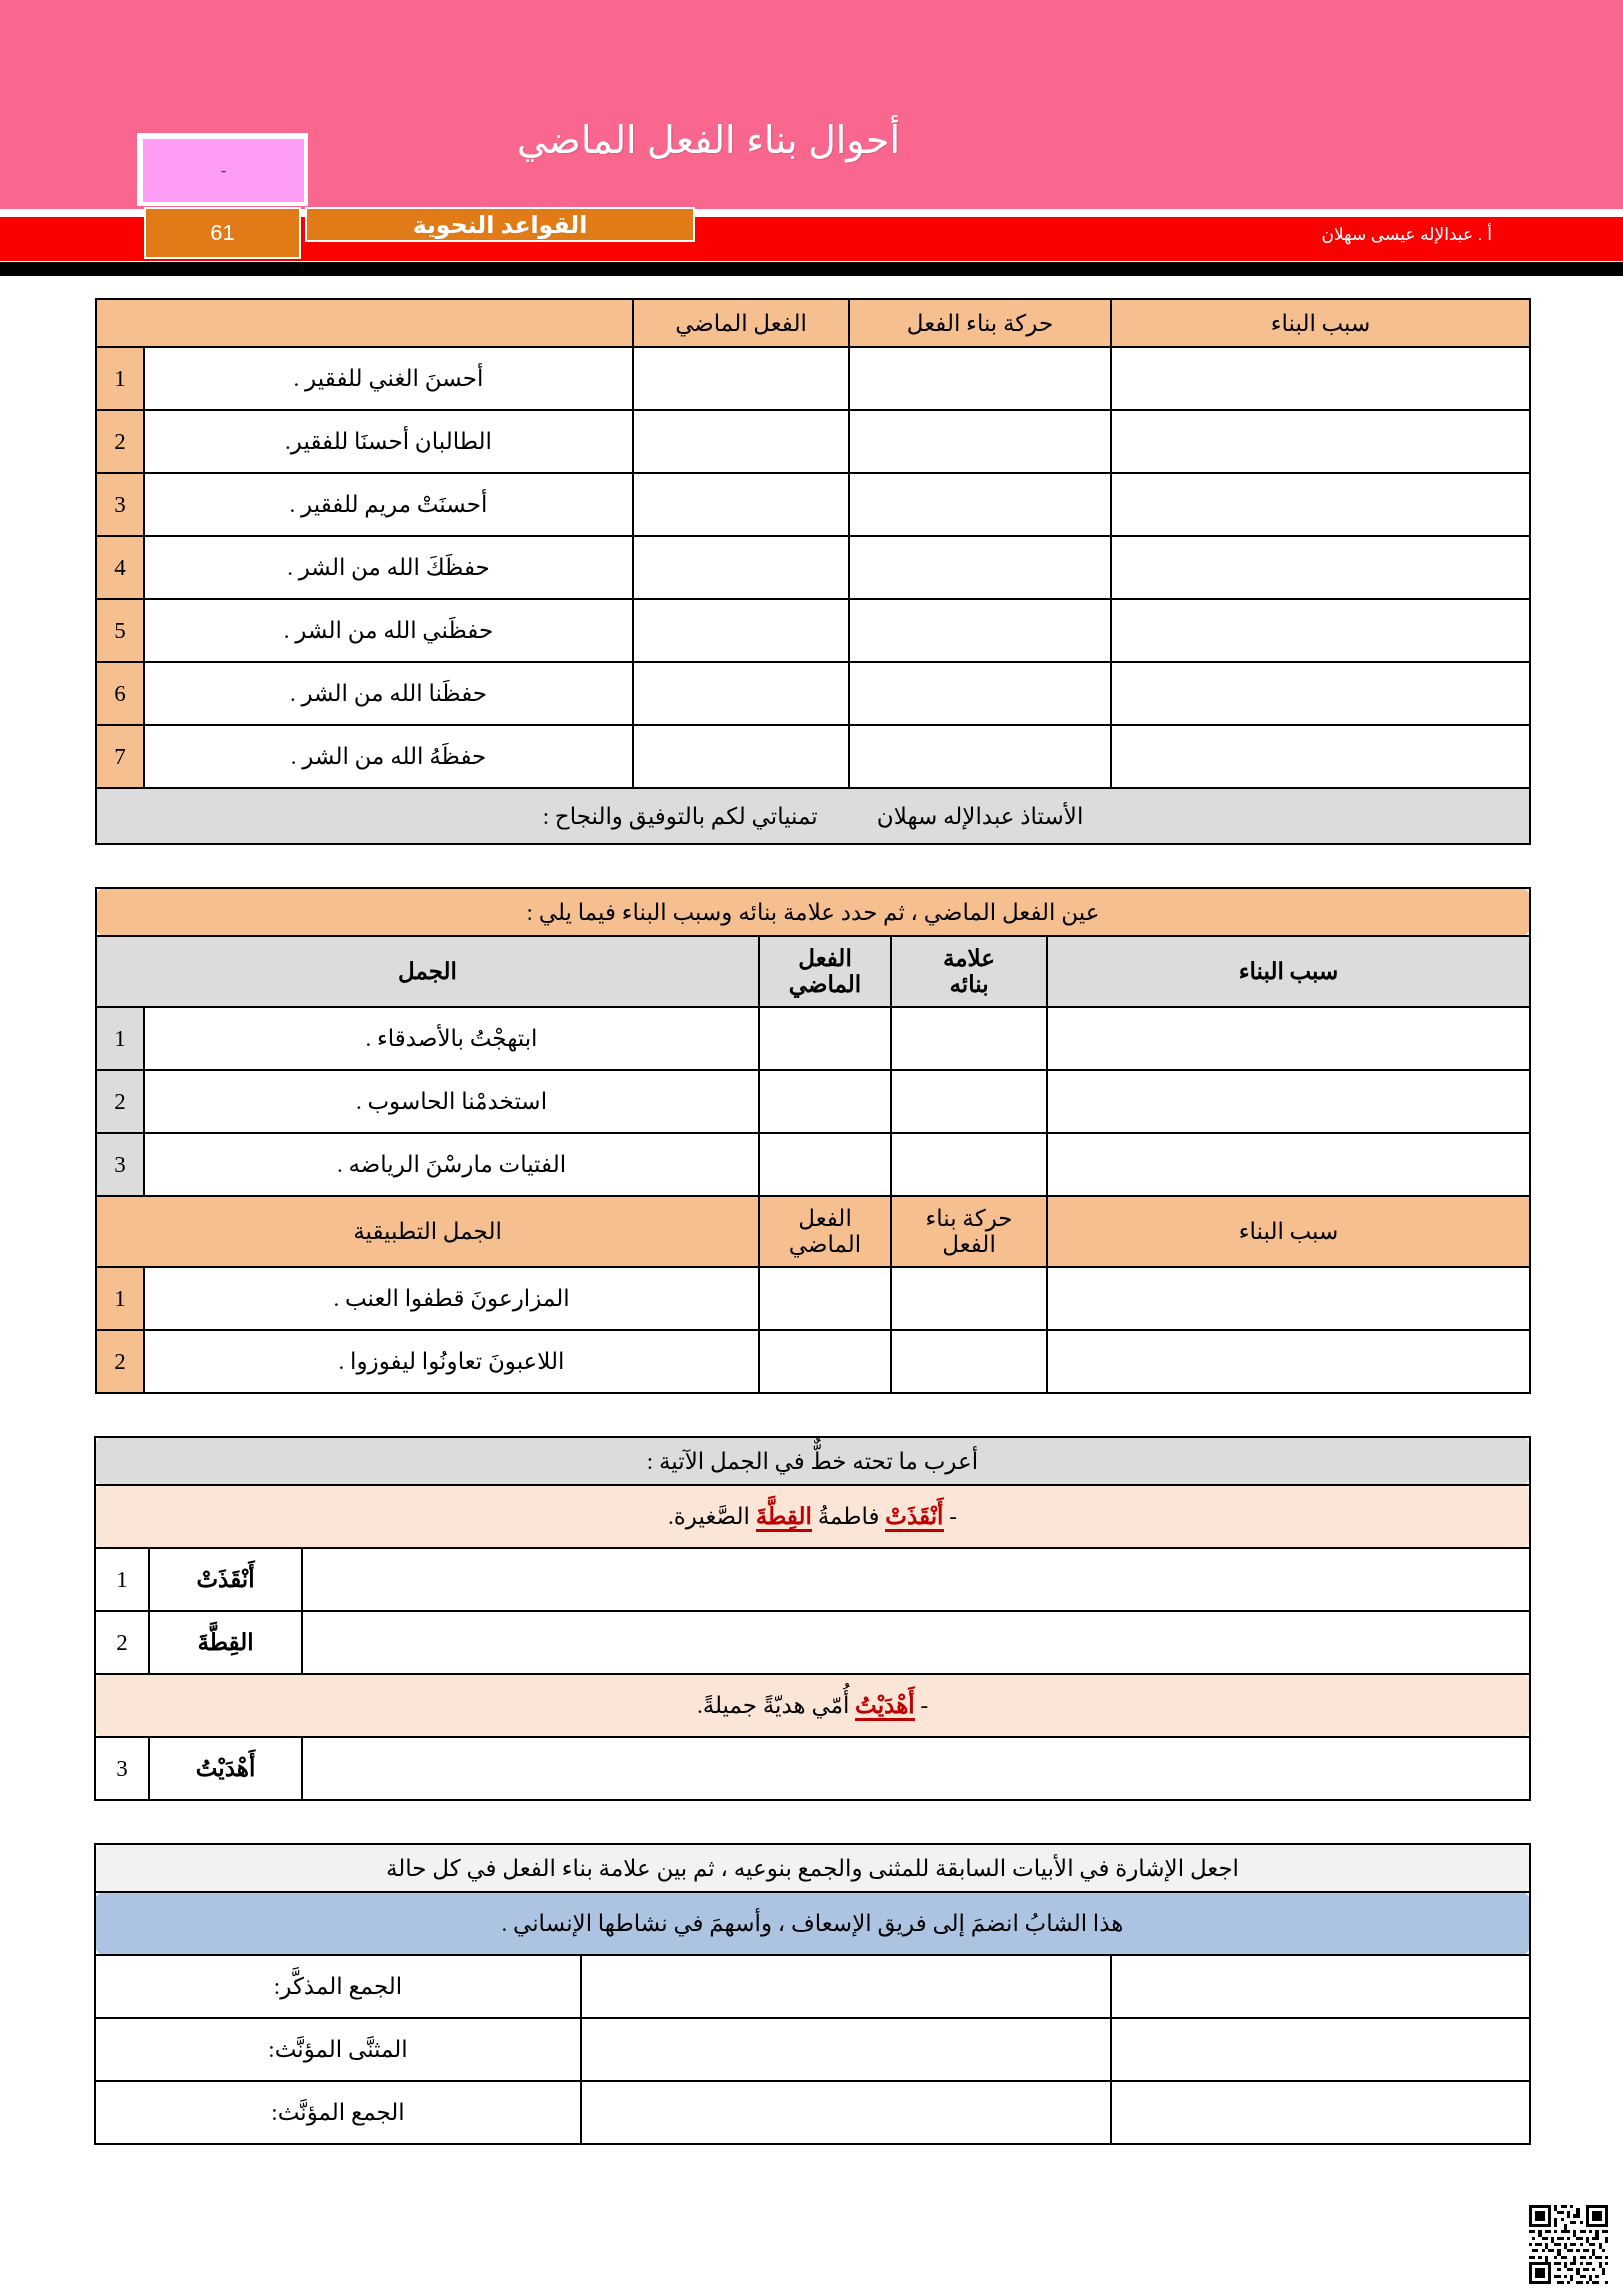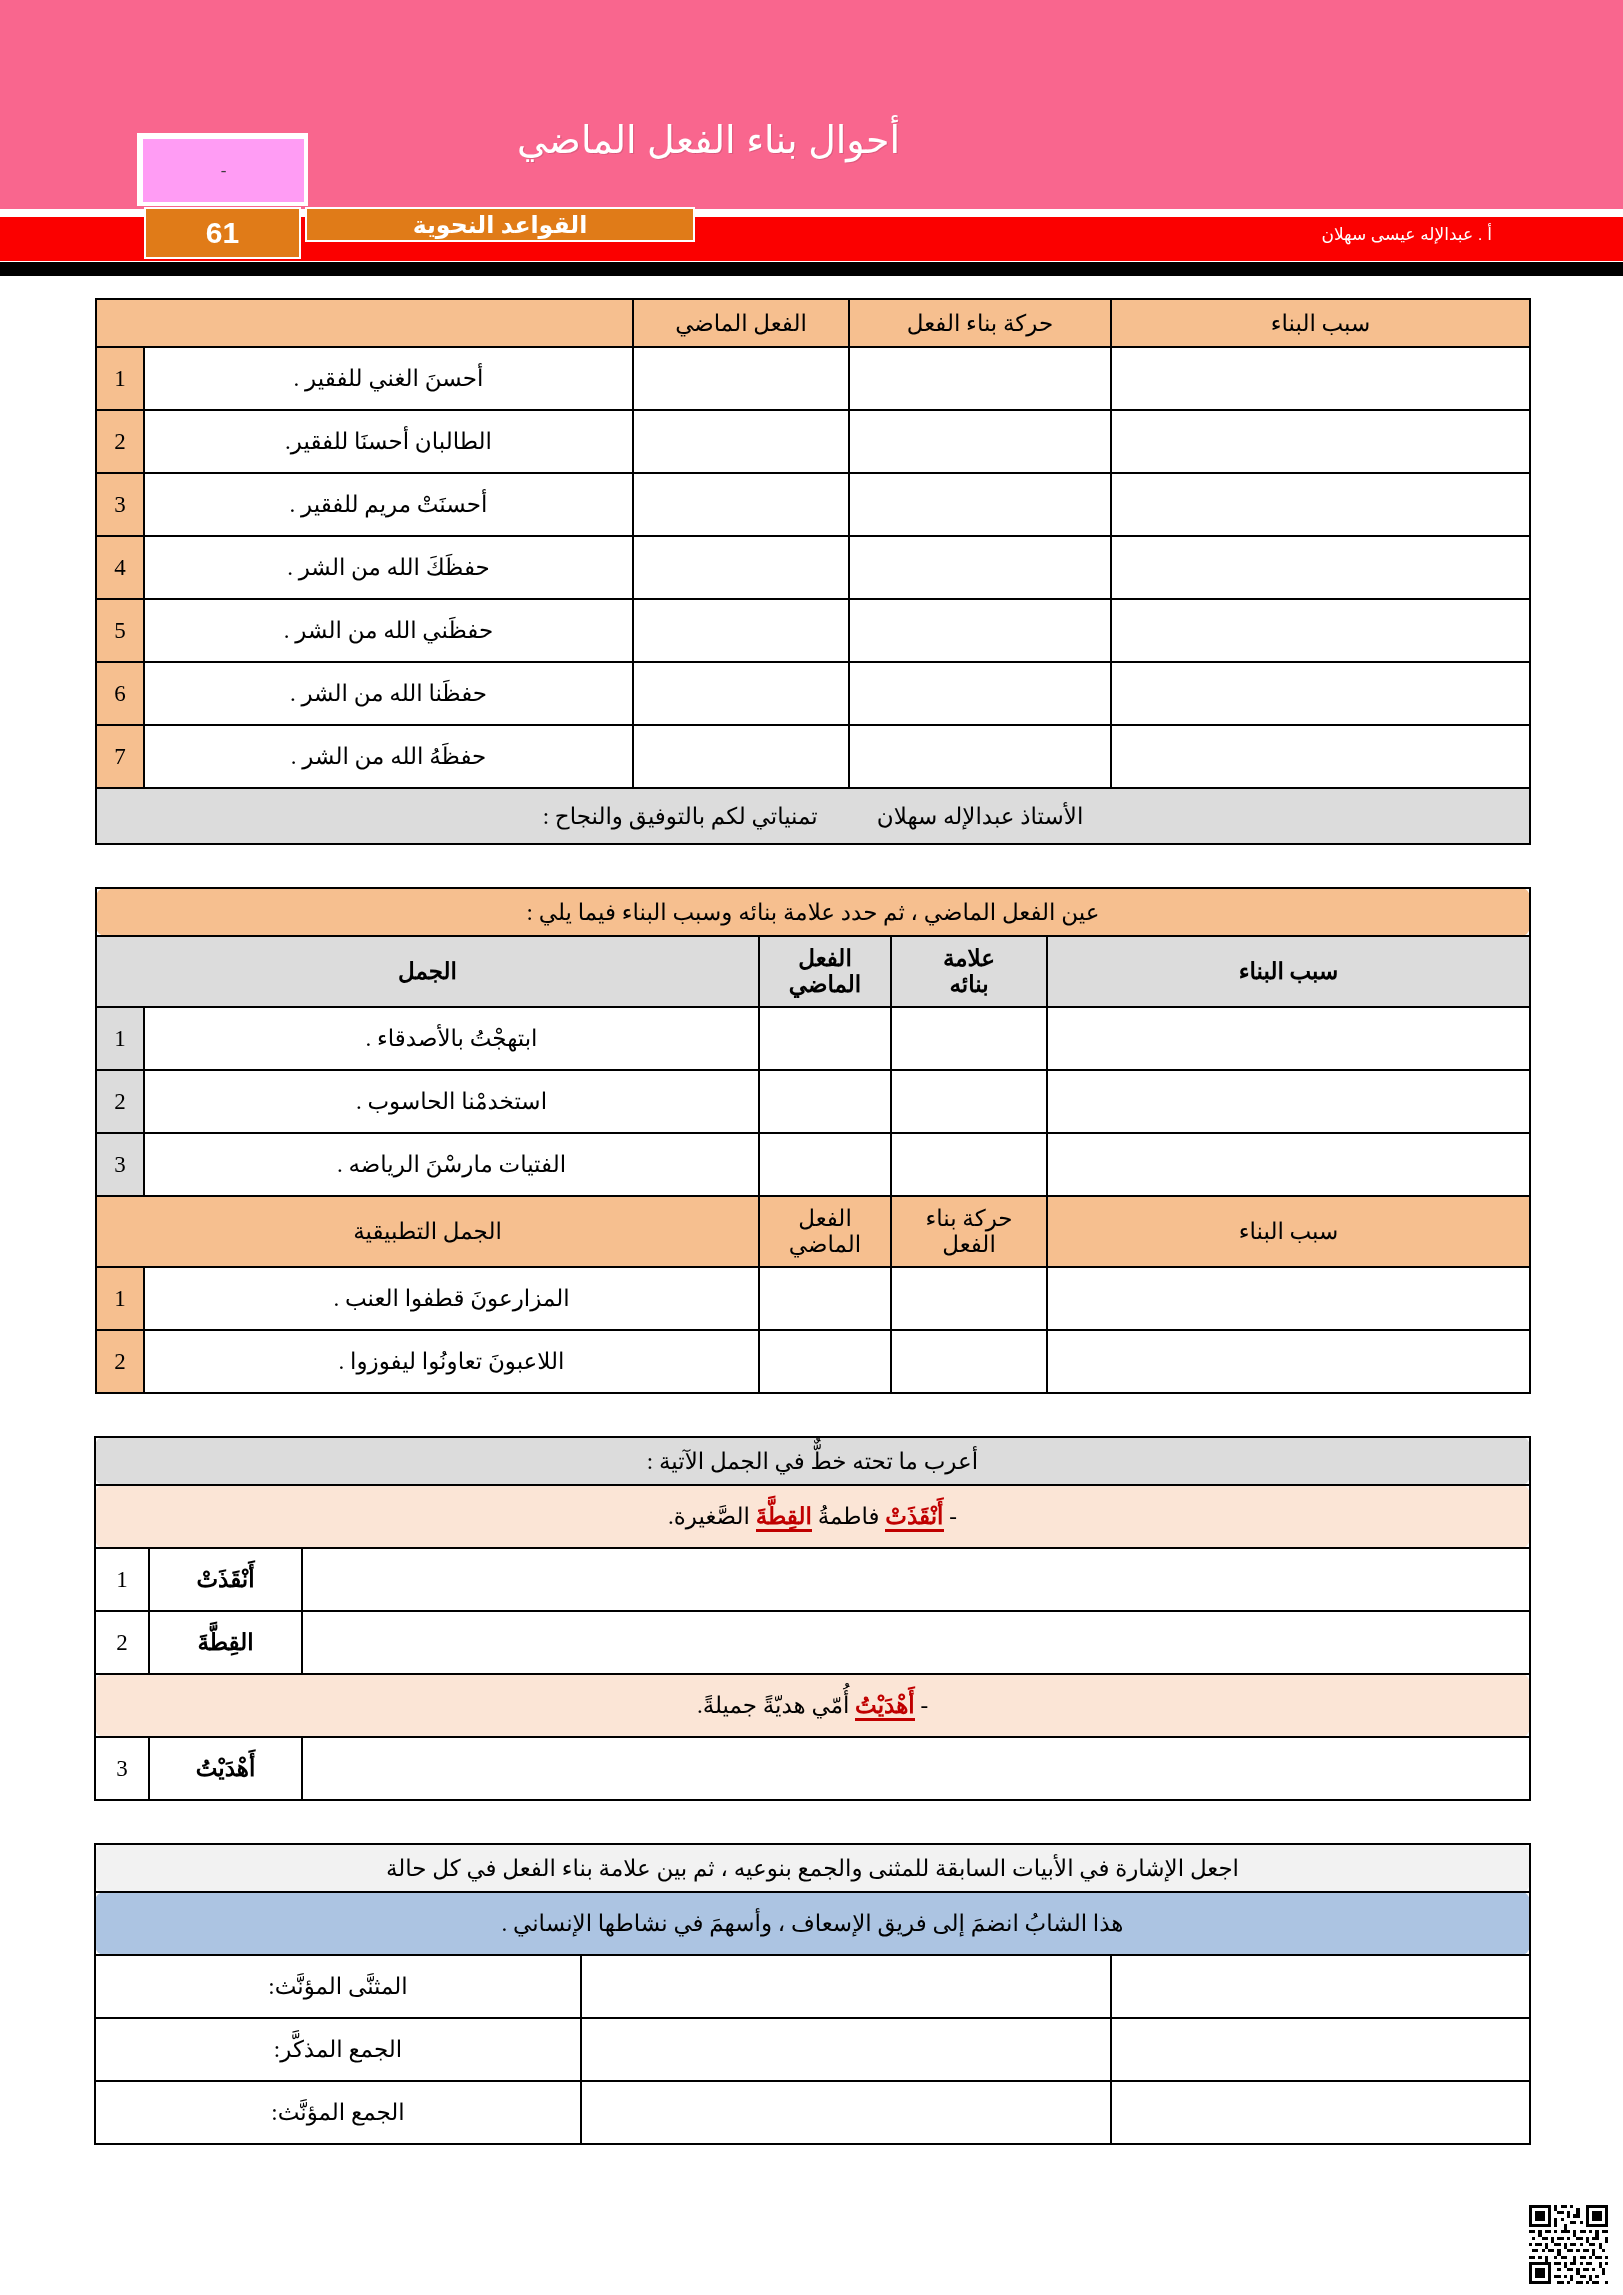--- a/index.html
+++ b/index.html
@@ -91,22 +91,22 @@
 
   
   .orange-page {
     position: absolute;
     left: 144px;
     top: 207px;
     width: 157px;
     height: 52px;
     background: #e07b18;
     color: #ffffff;
-    font-size: 30px;
-    font-weight: bold;
+    font-size: 22px;
+    font-weight: normal;
     display: flex;
     align-items: center;
     justify-content: center;
     font-family: "Liberation Sans", "DejaVu Sans", sans-serif;
     border: 2.6px solid #ffffff;
     box-sizing: border-box;
   }
   .orange-subject {
     position: absolute;
     left: 305px;
@@ -404,26 +404,26 @@
     <tbody>
         <tr>
       <td class="bg-ltgrey banner-cell row-h-1" colspan="3">اجعل الإشارة في الأبيات السابقة للمثنى والجمع بنوعيه ، ثم بين علامة بناء الفعل في كل حالة</td>
     </tr>
     <tr>
       <td class="bg-blue banner-cell row-h-2" colspan="3">هذا الشابُ انضمَ إلى فريق الإسعاف ، وأسهمَ في نشاطها الإنساني .</td>
     </tr>
     <tr class="row-h-2">
       <td class="cell-white"></td>
       <td class="cell-white"></td>
+      <td class="cell-white sentence-cell">الجمع المذكَّر:</td>
+    </tr>
+    <tr class="row-h-2">
+      <td class="cell-white"></td>
+      <td class="cell-white"></td>
       <td class="cell-white sentence-cell">المثنَّى المؤنَّث:</td>
-    </tr>
-    <tr class="row-h-2">
-      <td class="cell-white"></td>
-      <td class="cell-white"></td>
-      <td class="cell-white sentence-cell">الجمع المذكَّر:</td>
     </tr>
     <tr class="row-h-2">
       <td class="cell-white"></td>
       <td class="cell-white"></td>
       <td class="cell-white sentence-cell">الجمع المؤنَّث:</td>
     </tr>
   </tbody>
     </table>
 
 </div>

